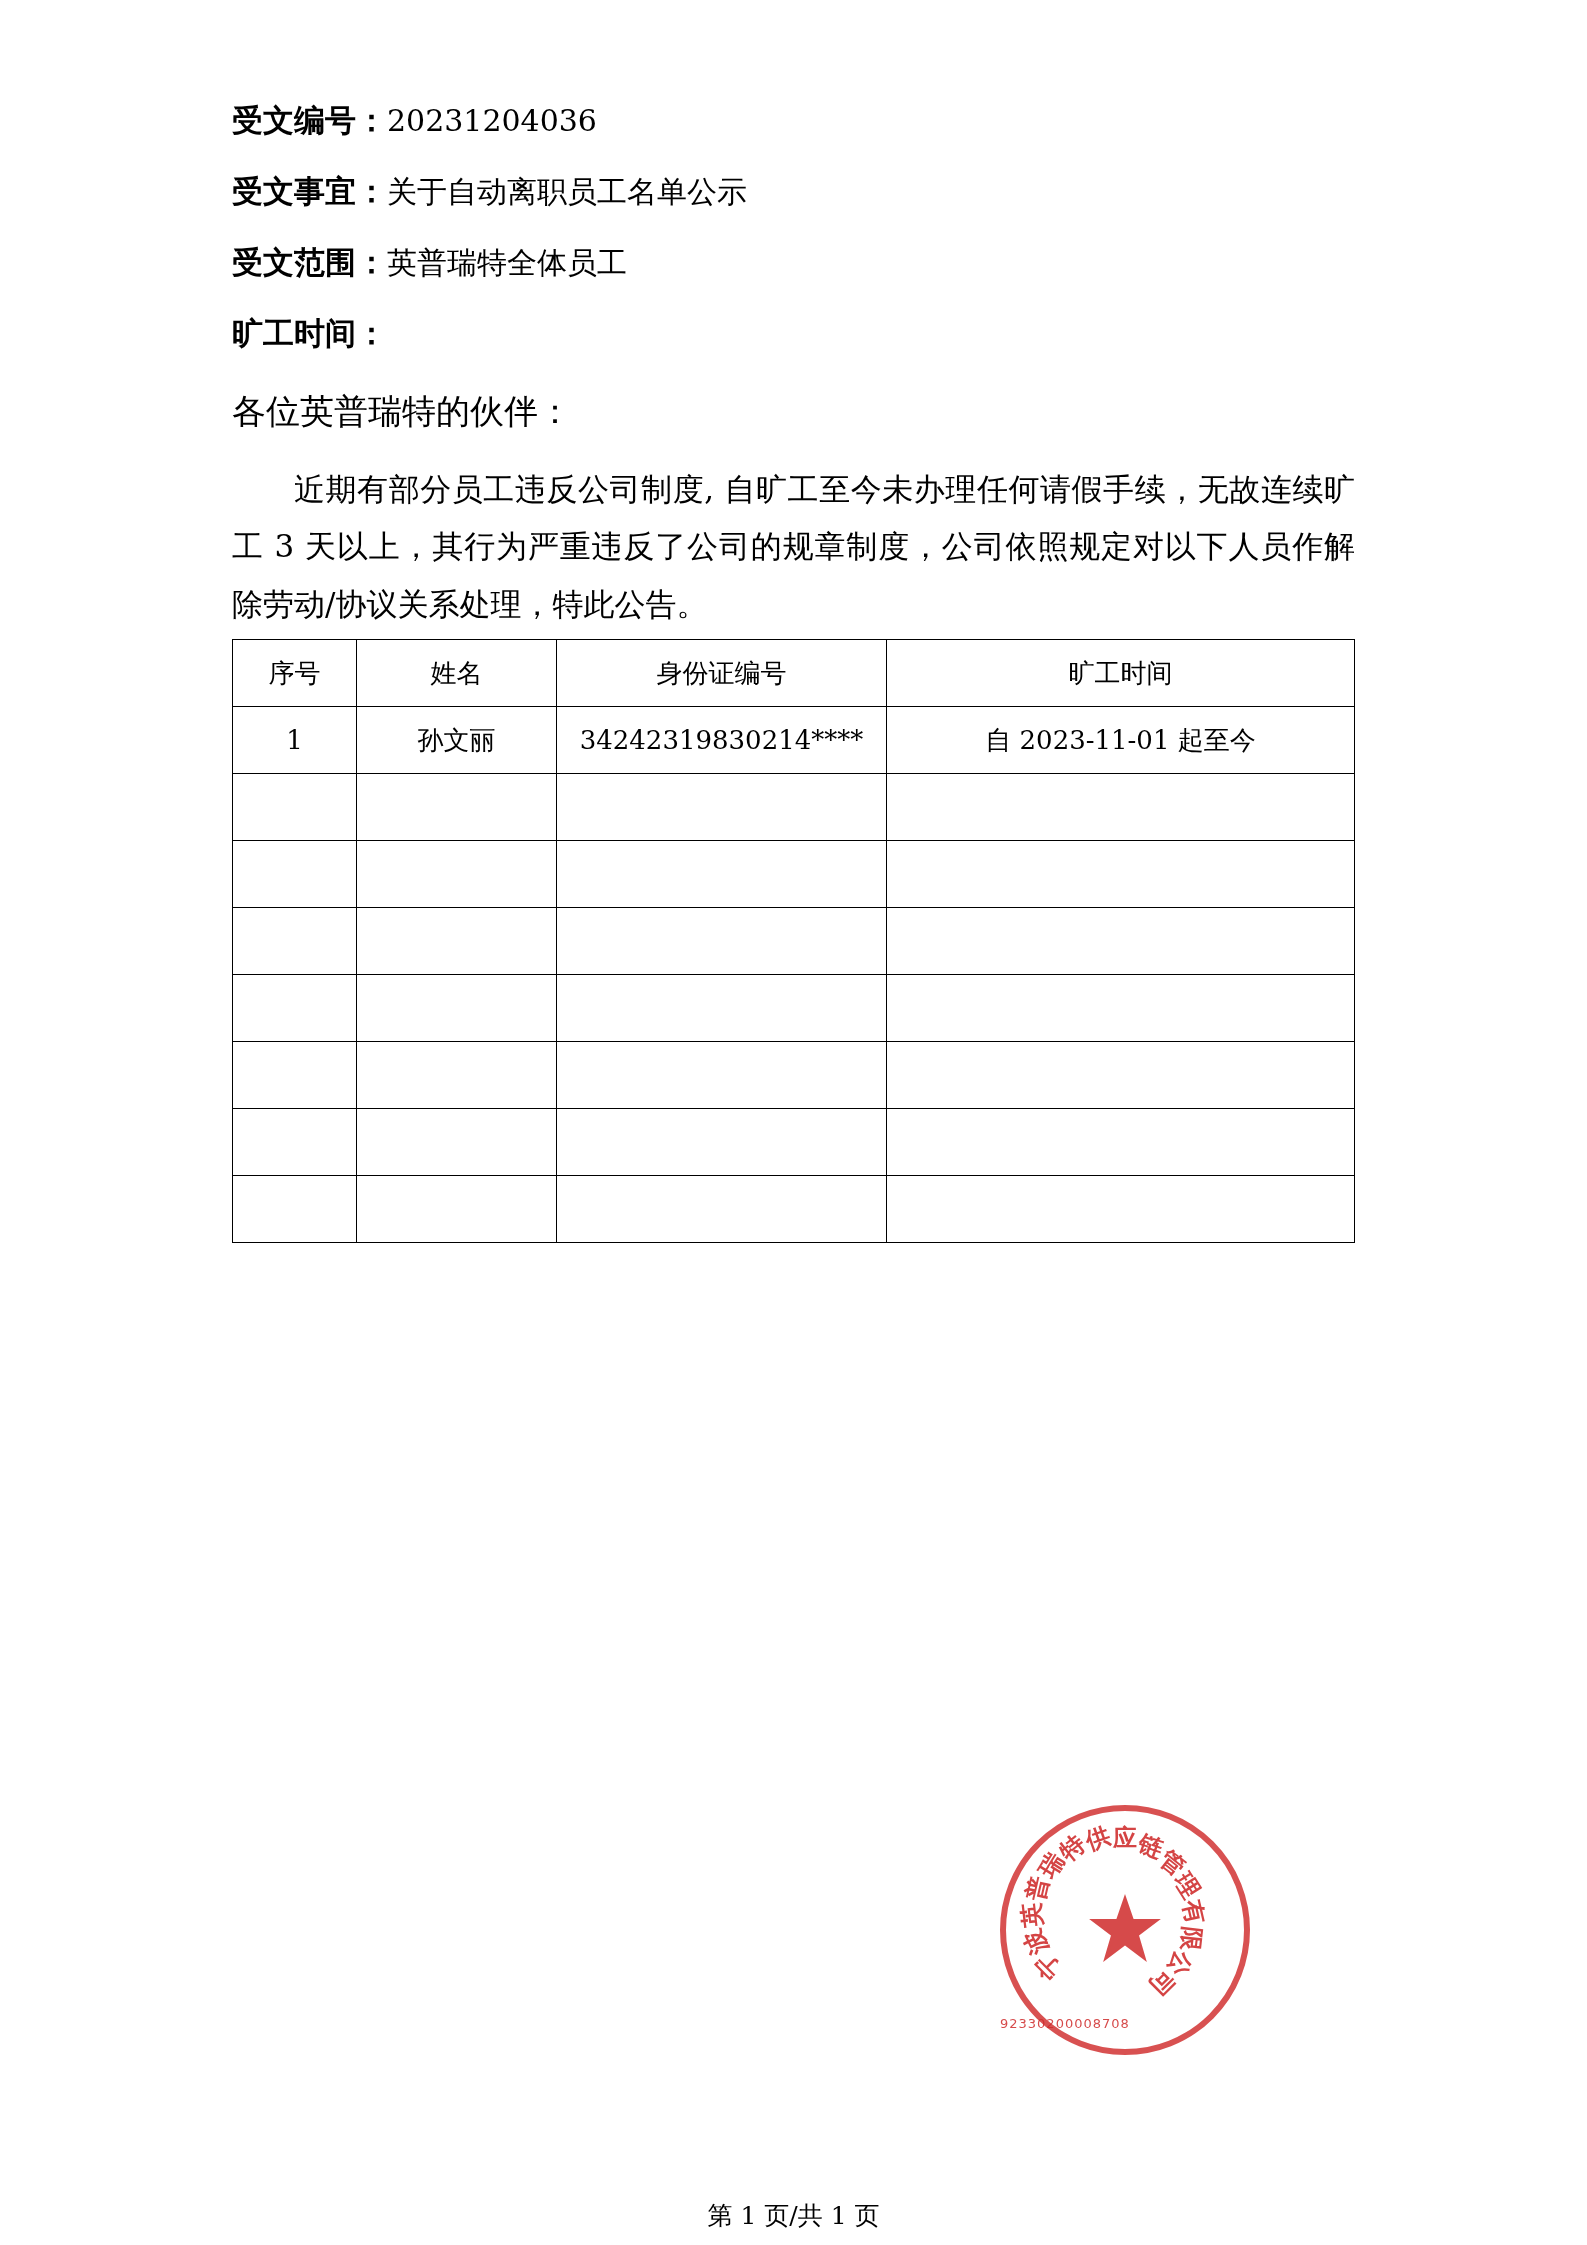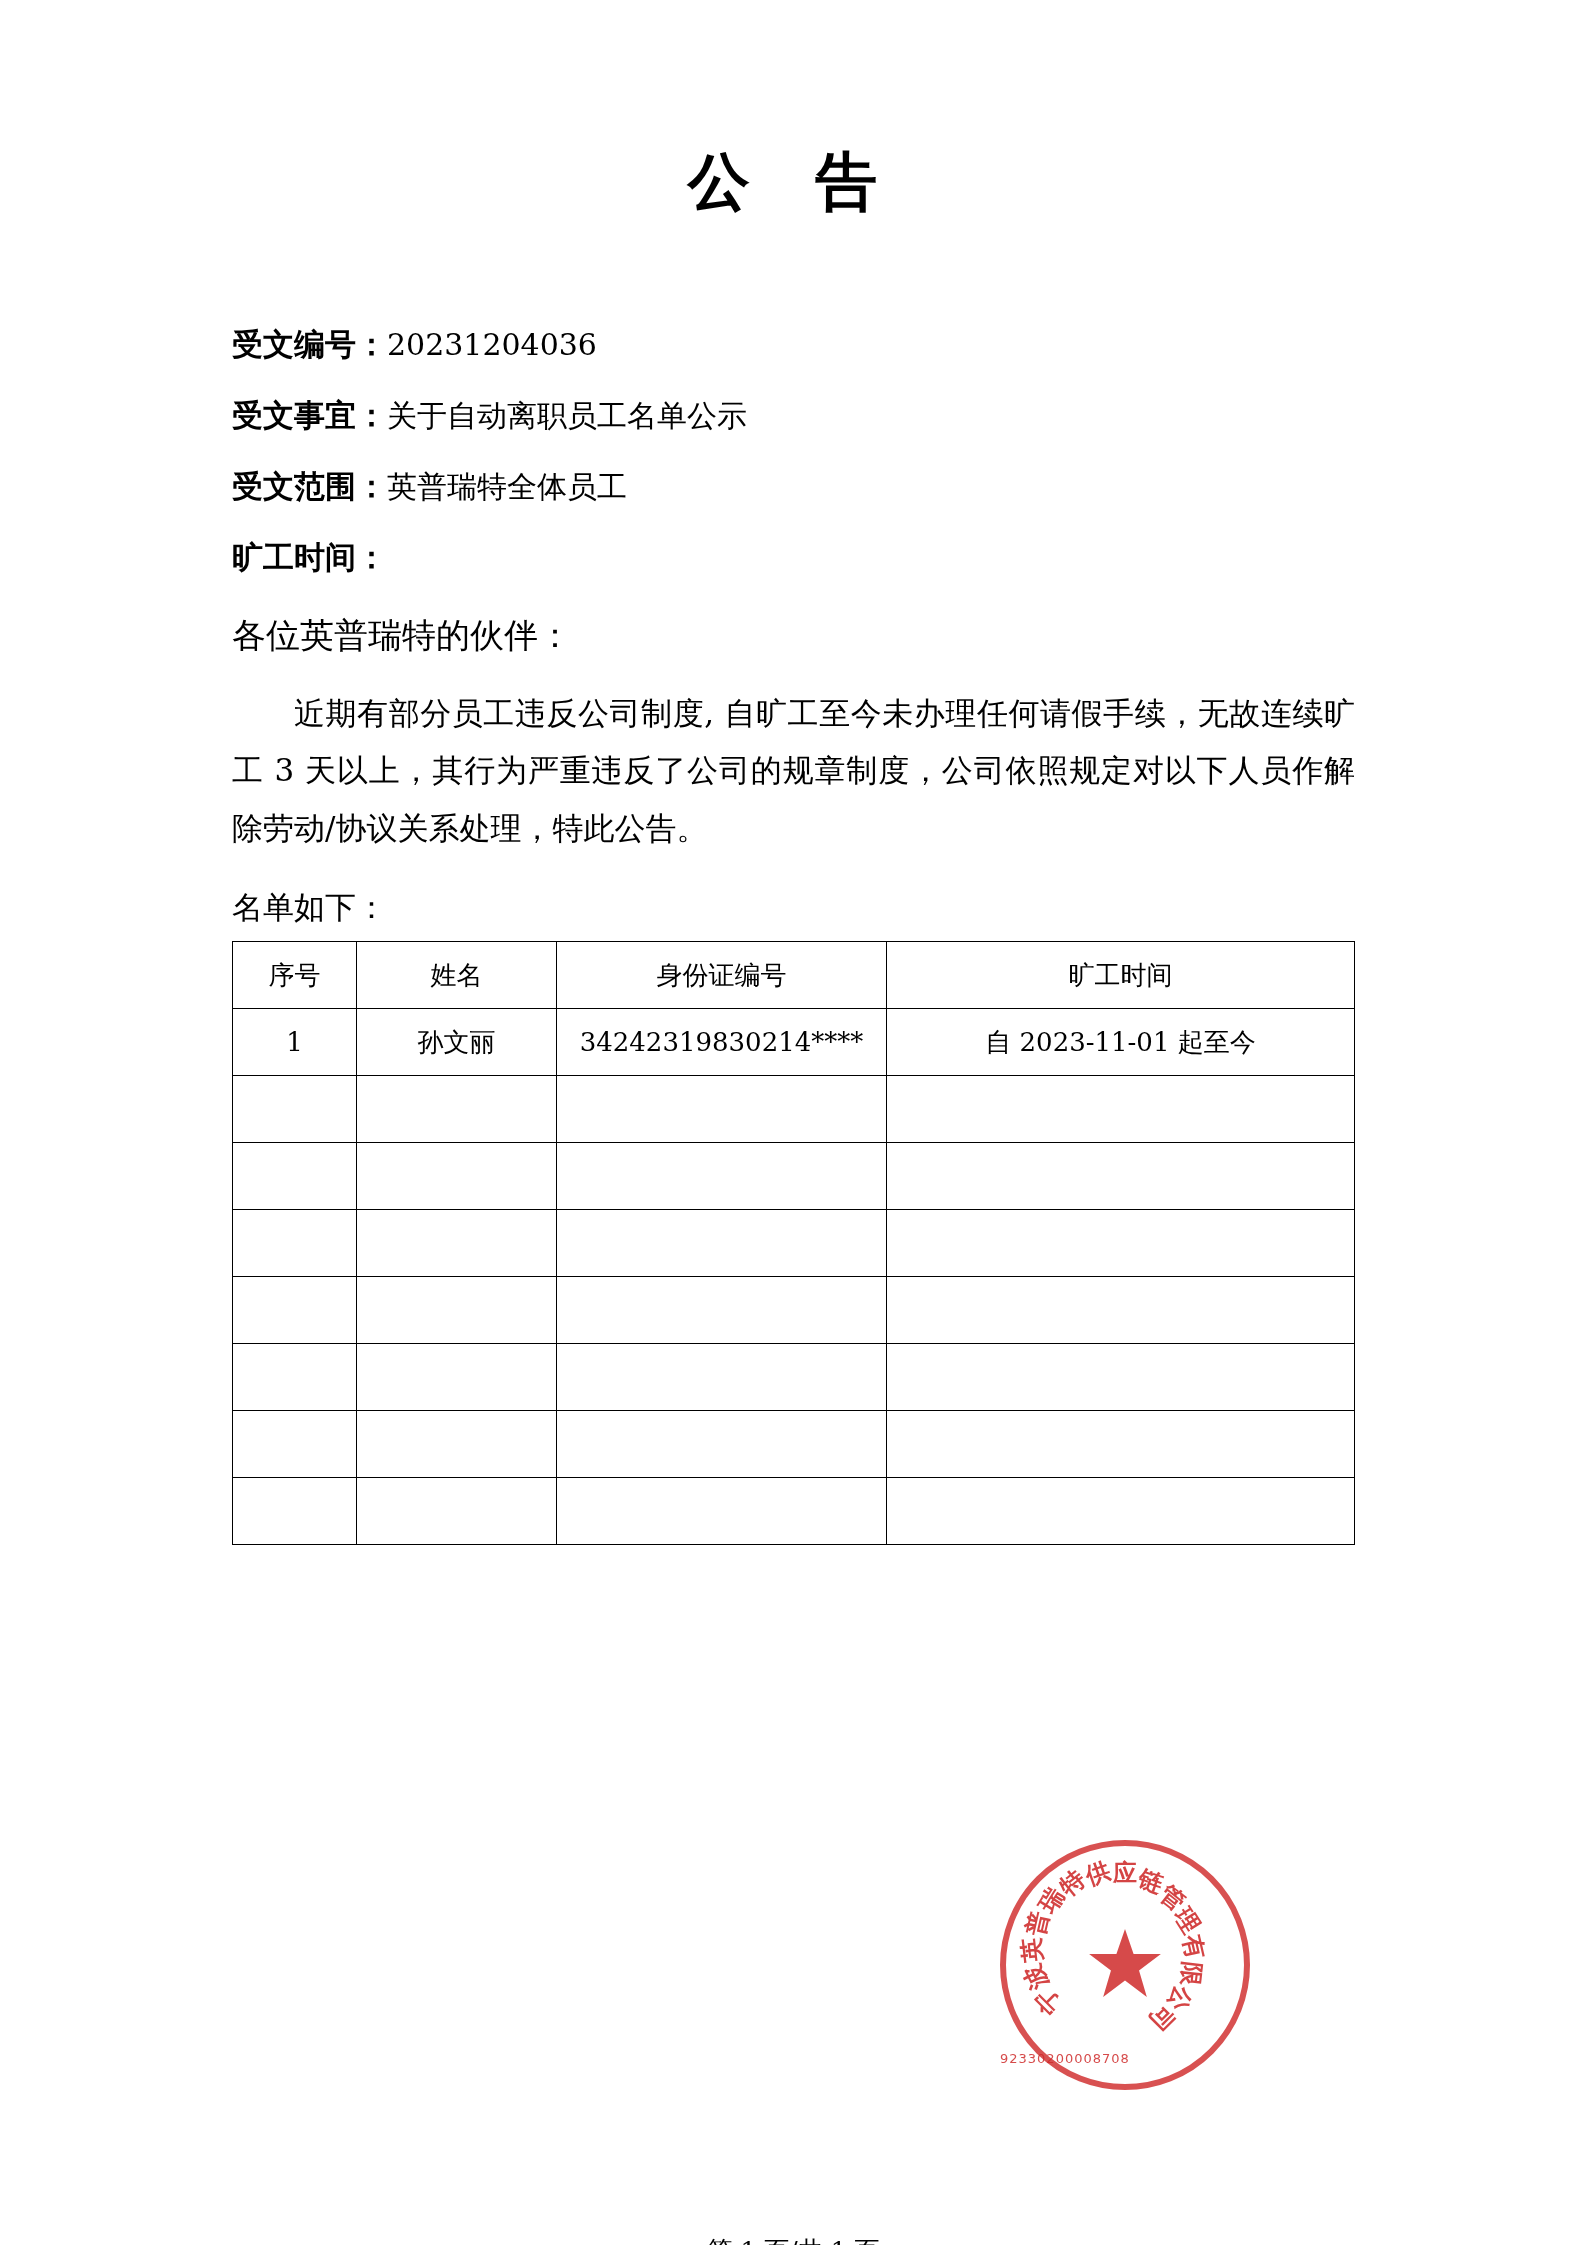--- a/index.html
+++ b/index.html
@@ -164,42 +164,40 @@
     font-family: "DejaVu Serif", "Liberation Serif", serif;
     color: #cf2b2b;
     transform-origin: 0 0;
   }
 </style>
 </head>
 <body>
 
 <div class="page">
 
-  <div class="doc-title">公  告</div>
 
   <div class="field-block">
     <div class="field-row">
       <span class="field-label">受文编号：</span><span class="field-value">20231204036</span>
     </div>
     <div class="field-row">
       <span class="field-label">受文事宜：</span><span class="field-value">关于自动离职员工名单公示</span>
     </div>
     <div class="field-row">
       <span class="field-label">受文范围：</span><span class="field-value">英普瑞特全体员工</span>
     </div>
     <div class="field-row">
       <span class="field-label">旷工时间：</span><span class="field-value"></span>
     </div>
   </div>
 
   <div class="salutation">各位英普瑞特的伙伴：</div>
 
   <div class="body-para">近期有部分员工违反公司制度, 自旷工至今未办理任何请假手续，无故连续旷工 3 天以上，其行为严重违反了公司的规章制度，公司依照规定对以下人员作解除劳动/协议关系处理，特此公告。</div>
 
-  <div class="list-label">名单如下：</div>
 
   <table class="name-table">
     <colgroup>
       <col class="c-seq">
         <col class="c-name">
         <col class="c-id">
         <col class="c-time">
     </colgroup>
     <thead>
       <tr>

